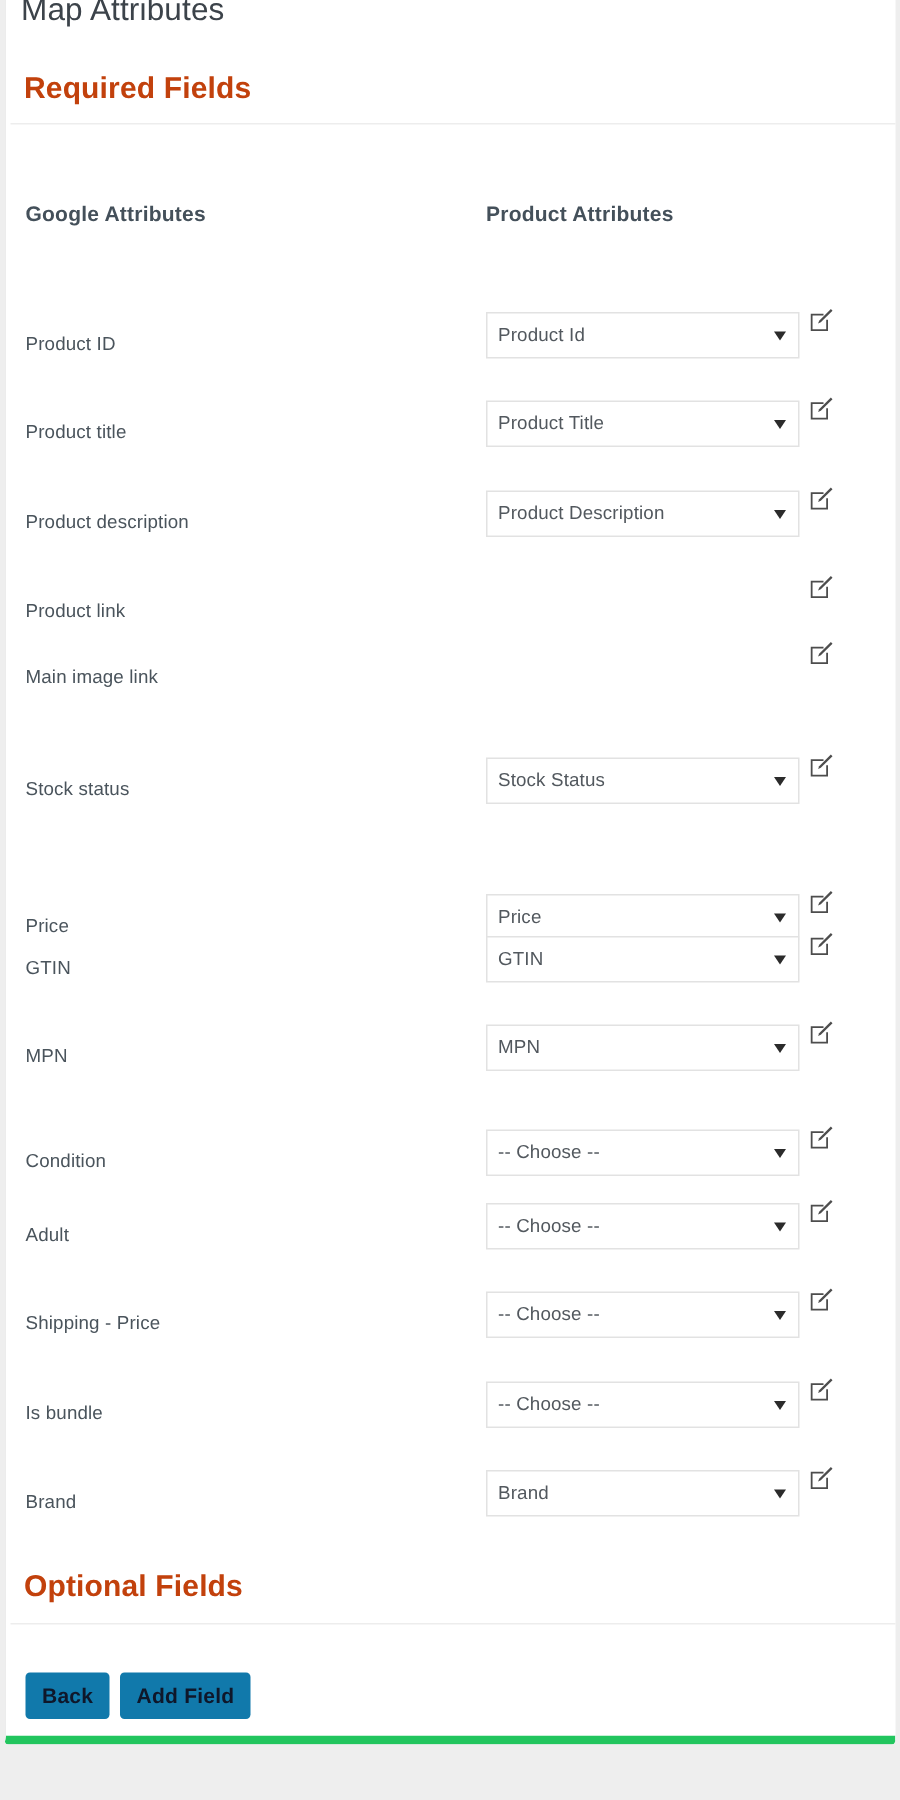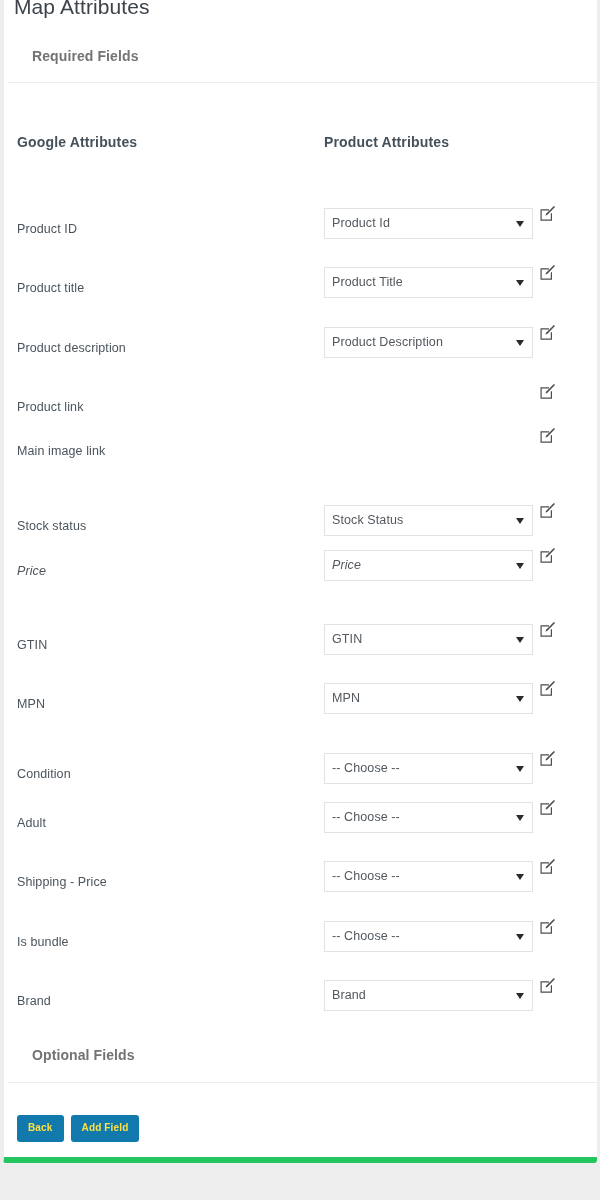--- a/index.html
+++ b/index.html
@@ -38,24 +38,24 @@
     top: -5px;
     font-size: 21px;
     font-weight: 400;
     color: #3c434a;
     letter-spacing: 0.1px;
     white-space: nowrap;
   }
 
   .section-head {
     position: absolute;
-    left: 28px;
-    font-size: 14px;
+    left: 12px;
+    font-size: 20px;
     font-weight: 700;
-    color: #737373;
+    color: #c2410c;
     letter-spacing: 0.1px;
     white-space: nowrap;
   }
   #required-head { top: 48px; }
   #optional-head { top: 1047px; }
 
   .hr {
     position: absolute;
     left: 3px;
     width: 592px;
@@ -145,23 +145,23 @@
   #btn-bar {
     position: absolute;
     left: 13px;
     top: 1115px;
     display: flex;
     gap: 7px;
   }
   .btn {
     display: inline-block;
     background: #1179ab;
-    color: #fde047;
+    color: #0f172a;
     font-family: "Liberation Sans", sans-serif;
-    font-size: 10px;
+    font-size: 14px;
     font-weight: 700;
     letter-spacing: 0.15px;
     padding: 8px 11px 9px 11px;
     border: none;
     border-radius: 3px;
     line-height: 1;
     cursor: pointer;
     white-space: nowrap;
   }
 </style>
@@ -242,21 +242,21 @@
           <span class="select-value">Stock Status</span>
           <span class="select-caret"></span>
         </div>
         <span class="edit-icon">
           <svg width="17" height="17" viewBox="0 0 17 17">
             <path d="M1.5 4.2 H10 V5.4 H2.7 V14.5 H11.8 V8.2 H13 V15.7 H1.5 Z" fill="#4d4d4d"></path>
             <path d="M14.9 1.0 L16.0 2.1 L8.2 9.9 L6.4 10.6 L7.1 8.8 Z" fill="#4d4d4d"></path>
           </svg>
         </span>
       </div>
-      <div class="row" style="top: 550px; font-style: italic;">
+      <div class="row" style="top: 596px;">
         <div class="row-label">Price</div>
         <div class="select-wrap">
           <span class="select-value">Price</span>
           <span class="select-caret"></span>
         </div>
         <span class="edit-icon">
           <svg width="17" height="17" viewBox="0 0 17 17">
             <path d="M1.5 4.2 H10 V5.4 H2.7 V14.5 H11.8 V8.2 H13 V15.7 H1.5 Z" fill="#4d4d4d"></path>
             <path d="M14.9 1.0 L16.0 2.1 L8.2 9.9 L6.4 10.6 L7.1 8.8 Z" fill="#4d4d4d"></path>
           </svg>

